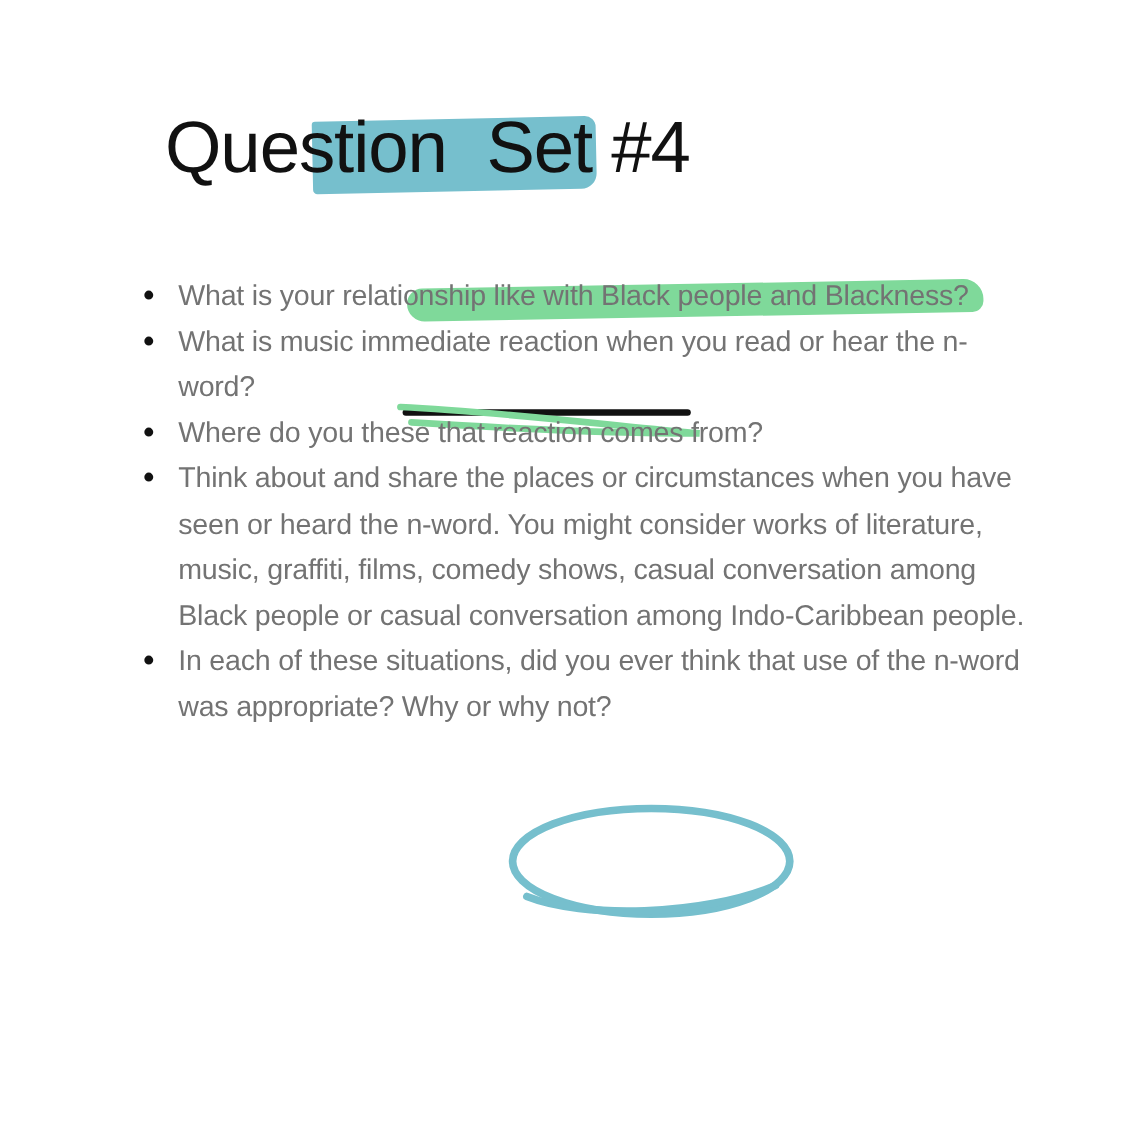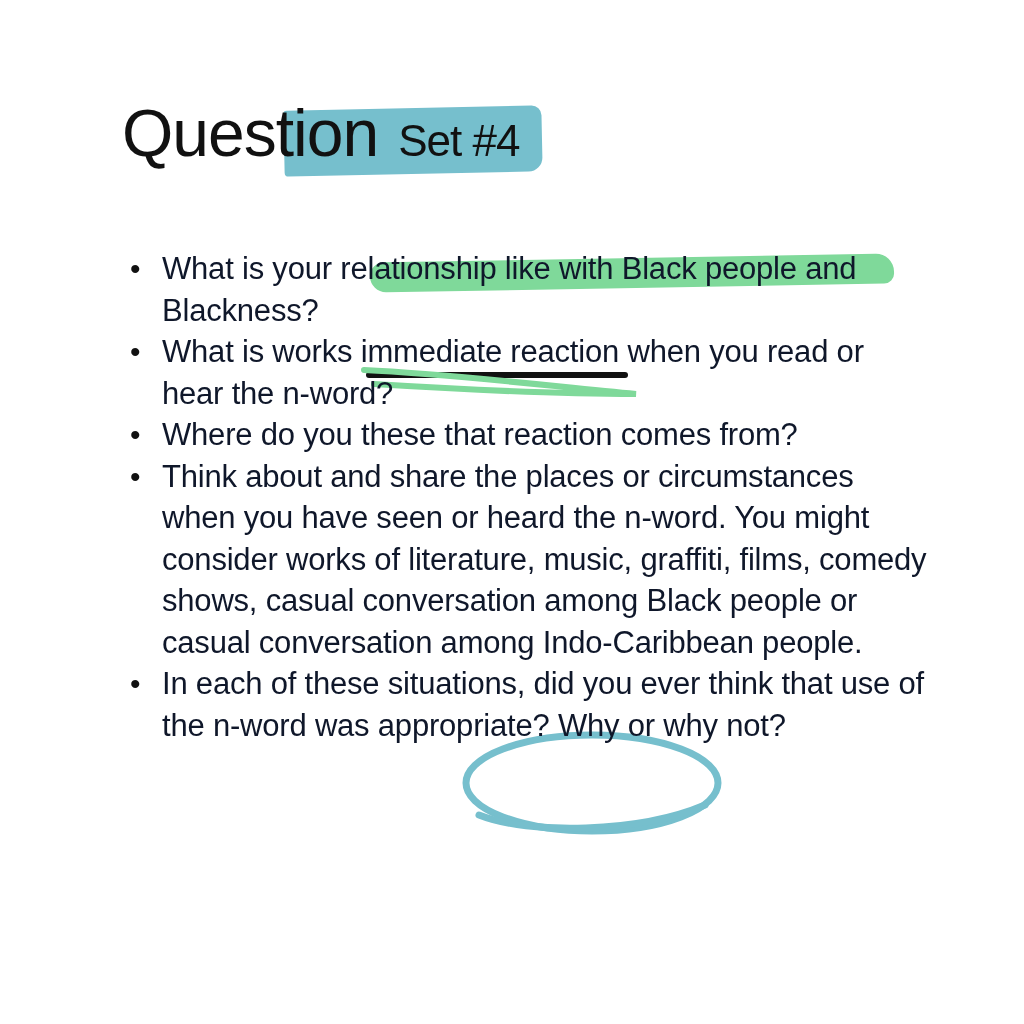--- a/index.html
+++ b/index.html
@@ -32,30 +32,31 @@
     white-space: nowrap;
   }
   .title-word {
     font-size: 66px;
     font-weight: 400;
     letter-spacing: -1px;
     line-height: 1;
     color: #111111;
     position: relative;
     z-index: 2;
+    margin-left: 28px;
   }
   .title-highlighted {
-    font-size: 44px;
+    font-size: 66px;
     font-weight: 400;
     letter-spacing: -1px;
     line-height: 1;
     color: #111111;
     position: relative;
     z-index: 2;
-    margin-left: 14px;
+    margin-left: 30px;
     padding: 0 6px;
   }
   .title-hl-mark {
     position: absolute;
     left: 284px;
     top: 108px;
     width: 258px;
     height: 66px;
     background: #76bfcd;
     border-radius: 3px 10px 14px 4px;
@@ -81,24 +82,24 @@
     width: 40px;
     font-size: 30px;
     line-height: 41.5px;
     text-align: left;
     padding-left: 8px;
     box-sizing: border-box;
     color: #111111;
   }
   .bullet-text {
     flex: 1 1 auto;
-    font-size: 31px;
+    font-size: 26px;
     line-height: 41.5px;
     letter-spacing: -0.2px;
-    color: #0f172a;
+    color: #737373;
   }
 
   
   .marks {
     position: absolute;
     inset: 0;
     pointer-events: none;
     z-index: 1;
   }
   .mark-green-1 {
@@ -161,21 +162,21 @@
 
   <div class="bullets">
 
     <div class="bullet">
       <span class="bullet-dot">•</span>
       <span class="bullet-text">What is your relationship like with Black people and Blackness?</span>
     </div>
 
     <div class="bullet">
       <span class="bullet-dot">•</span>
-      <span class="bullet-text">What is works immediate reaction when you read or hear the n-word?</span>
+      <span class="bullet-text">What is music immediate reaction when you read or hear the n-word?</span>
     </div>
 
     <div class="bullet">
       <span class="bullet-dot">•</span>
       <span class="bullet-text">Where do you these that reaction comes from?</span>
     </div>
 
     <div class="bullet">
       <span class="bullet-dot">•</span>
       <span class="bullet-text">Think about and share the places or circumstances when you have seen or heard the n-word. You might consider works of literature, music, graffiti, films, comedy shows, casual conversation among Black people or casual conversation among Indo-Caribbean people.</span>

